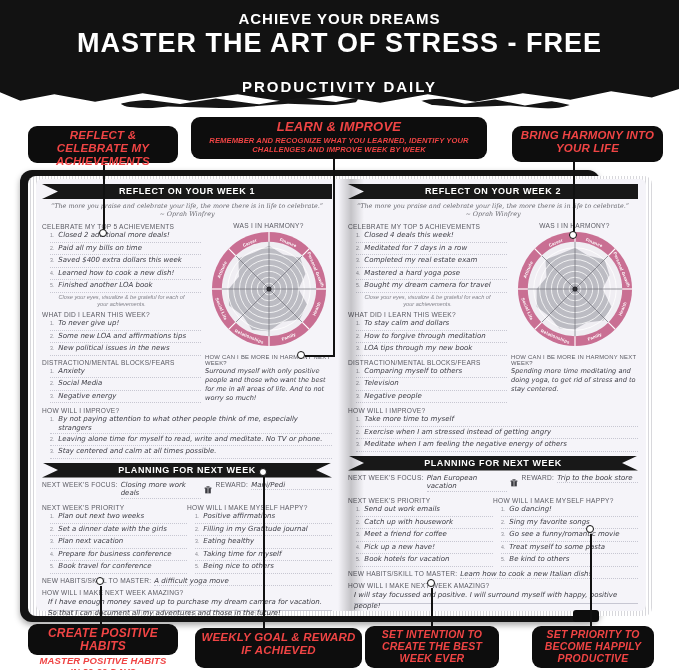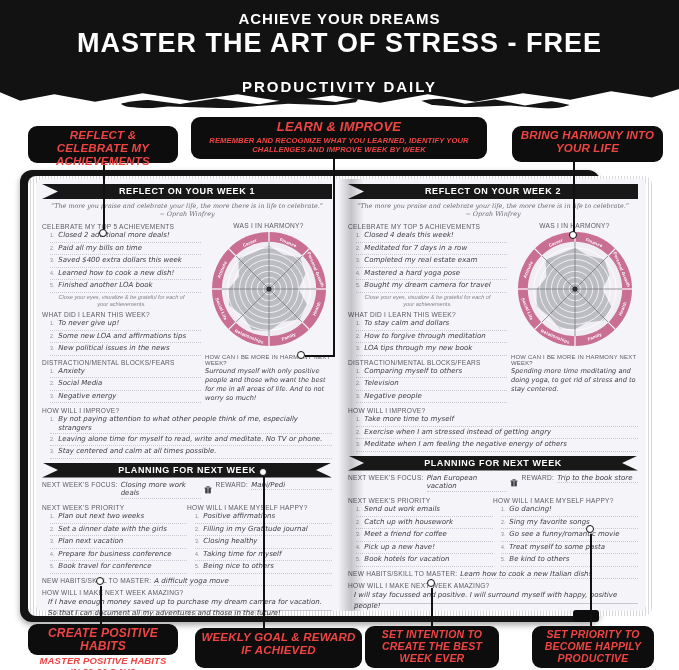--- a/index.html
+++ b/index.html
@@ -318,21 +318,21 @@
         <div>
           <div class="lbl">HOW WILL I MAKE MYSELF HAPPY?</div>
           <ol class="hw">
             <li>
                 <span class="hw-text">Positive affirmations</span>
               </li>
             <li>
                 <span class="hw-text">Filling in my Gratitude journal</span>
               </li>
             <li>
-                <span class="hw-text">Closing healthy</span>
+                <span class="hw-text">Eating healthy</span>
               </li>
             <li>
                 <span class="hw-text">Taking time for myself</span>
               </li>
             <li>
                 <span class="hw-text">Being nice to others</span>
               </li>
           </ol>
         </div>
       </div>

